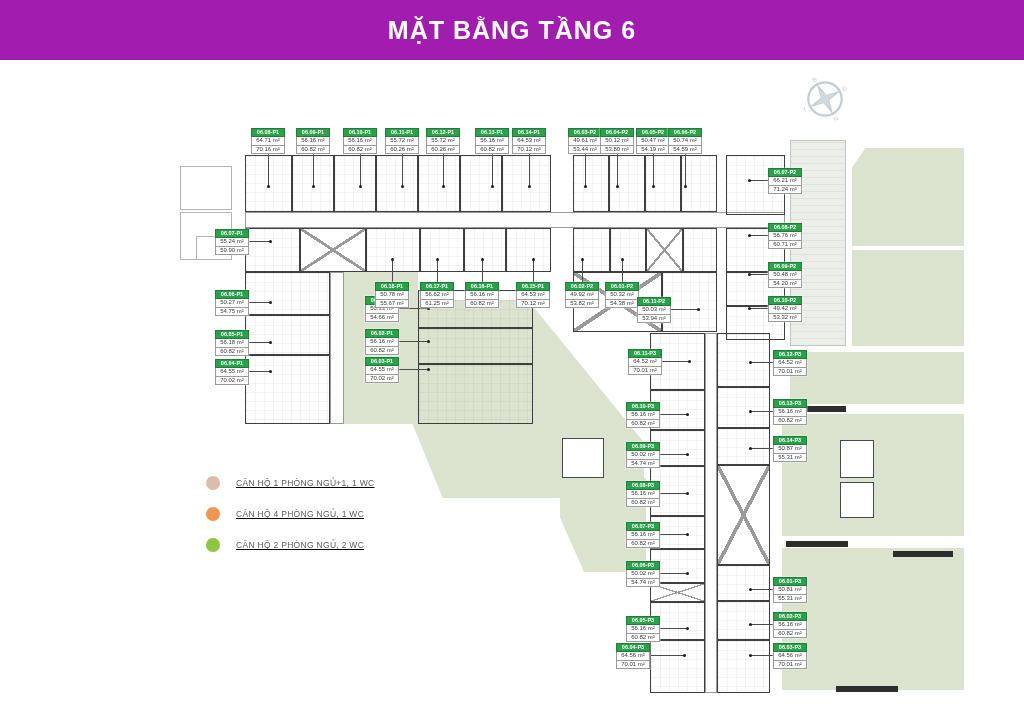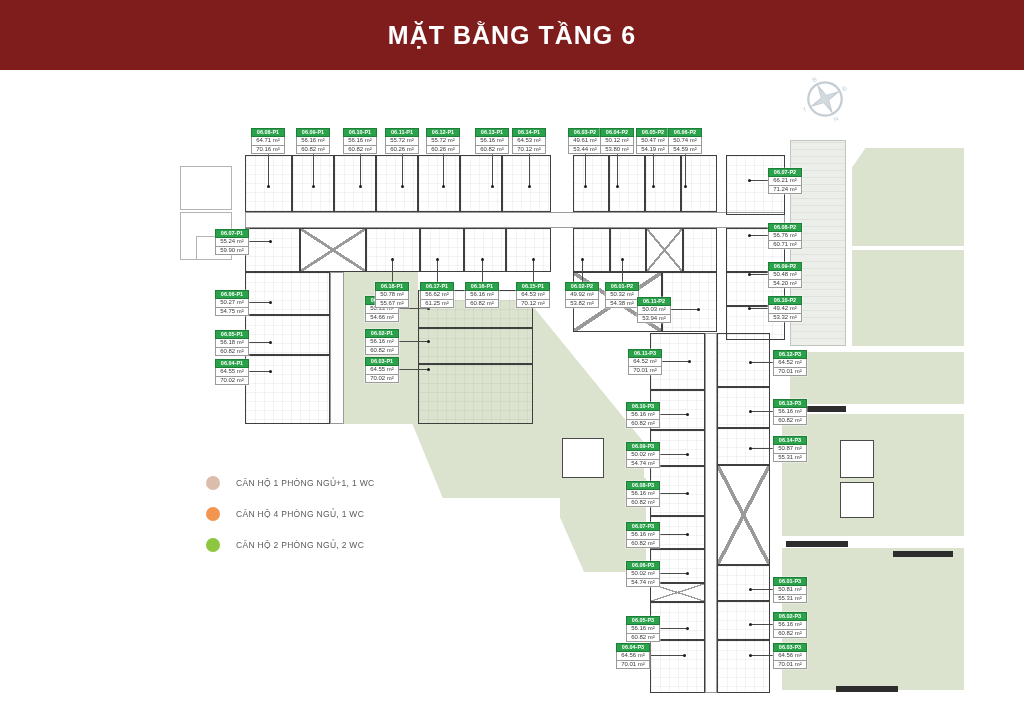--- a/index.html
+++ b/index.html
@@ -1,23 +1,23 @@
 <!DOCTYPE html>
 <html><head>
 <meta charset="utf-8">
 <style>
   html,body{margin:0;padding:0;}
   body{width:1024px;height:724px;position:relative;overflow:hidden;background:#ffffff;
        font-family:"Liberation Sans",sans-serif;}
-  .header{position:absolute;left:0;top:0;width:1024px;height:70px;background:#7f1d1d;
+  .header{position:absolute;left:0;top:0;width:1024px;height:60px;background:#a21caf;
           display:flex;align-items:center;justify-content:center;}
   .header h1{margin:0;color:#ffffff;font-size:25px;font-weight:700;letter-spacing:1px;}
   .compass{position:absolute;left:800px;top:74px;width:50px;height:50px;transform:rotate(-28deg);}
   .legend{position:absolute;left:206px;top:476px;}
-  .legend .lrow{display:flex;align-items:center;margin-bottom:17px;}
+  .legend .lrow{display:flex;align-items:center;margin-bottom:17px;text-decoration:underline;}
   .legend .sw{width:14px;height:14px;border-radius:50%;margin-right:16px;flex:0 0 auto;}
   .legend .lt{font-size:8.5px;color:#5a5a5a;letter-spacing:0.3px;}
   #plan{position:absolute;left:0;top:0;width:1024px;height:724px;}
   .b{position:absolute;box-sizing:border-box;}
   .b-1br,.b-2br1,.b-2br2{border:1px solid #3f3f3f;
       background-image:linear-gradient(rgba(0,0,0,0.045) 1px,transparent 1px),
                        linear-gradient(90deg,rgba(0,0,0,0.045) 1px,transparent 1px);
       background-size:9px 9px;}
   .b-core{border:1px solid #3f3f3f;background:
       linear-gradient(to top right,transparent 48%,#9a9a9a 48%,#9a9a9a 52%,transparent 52%),

